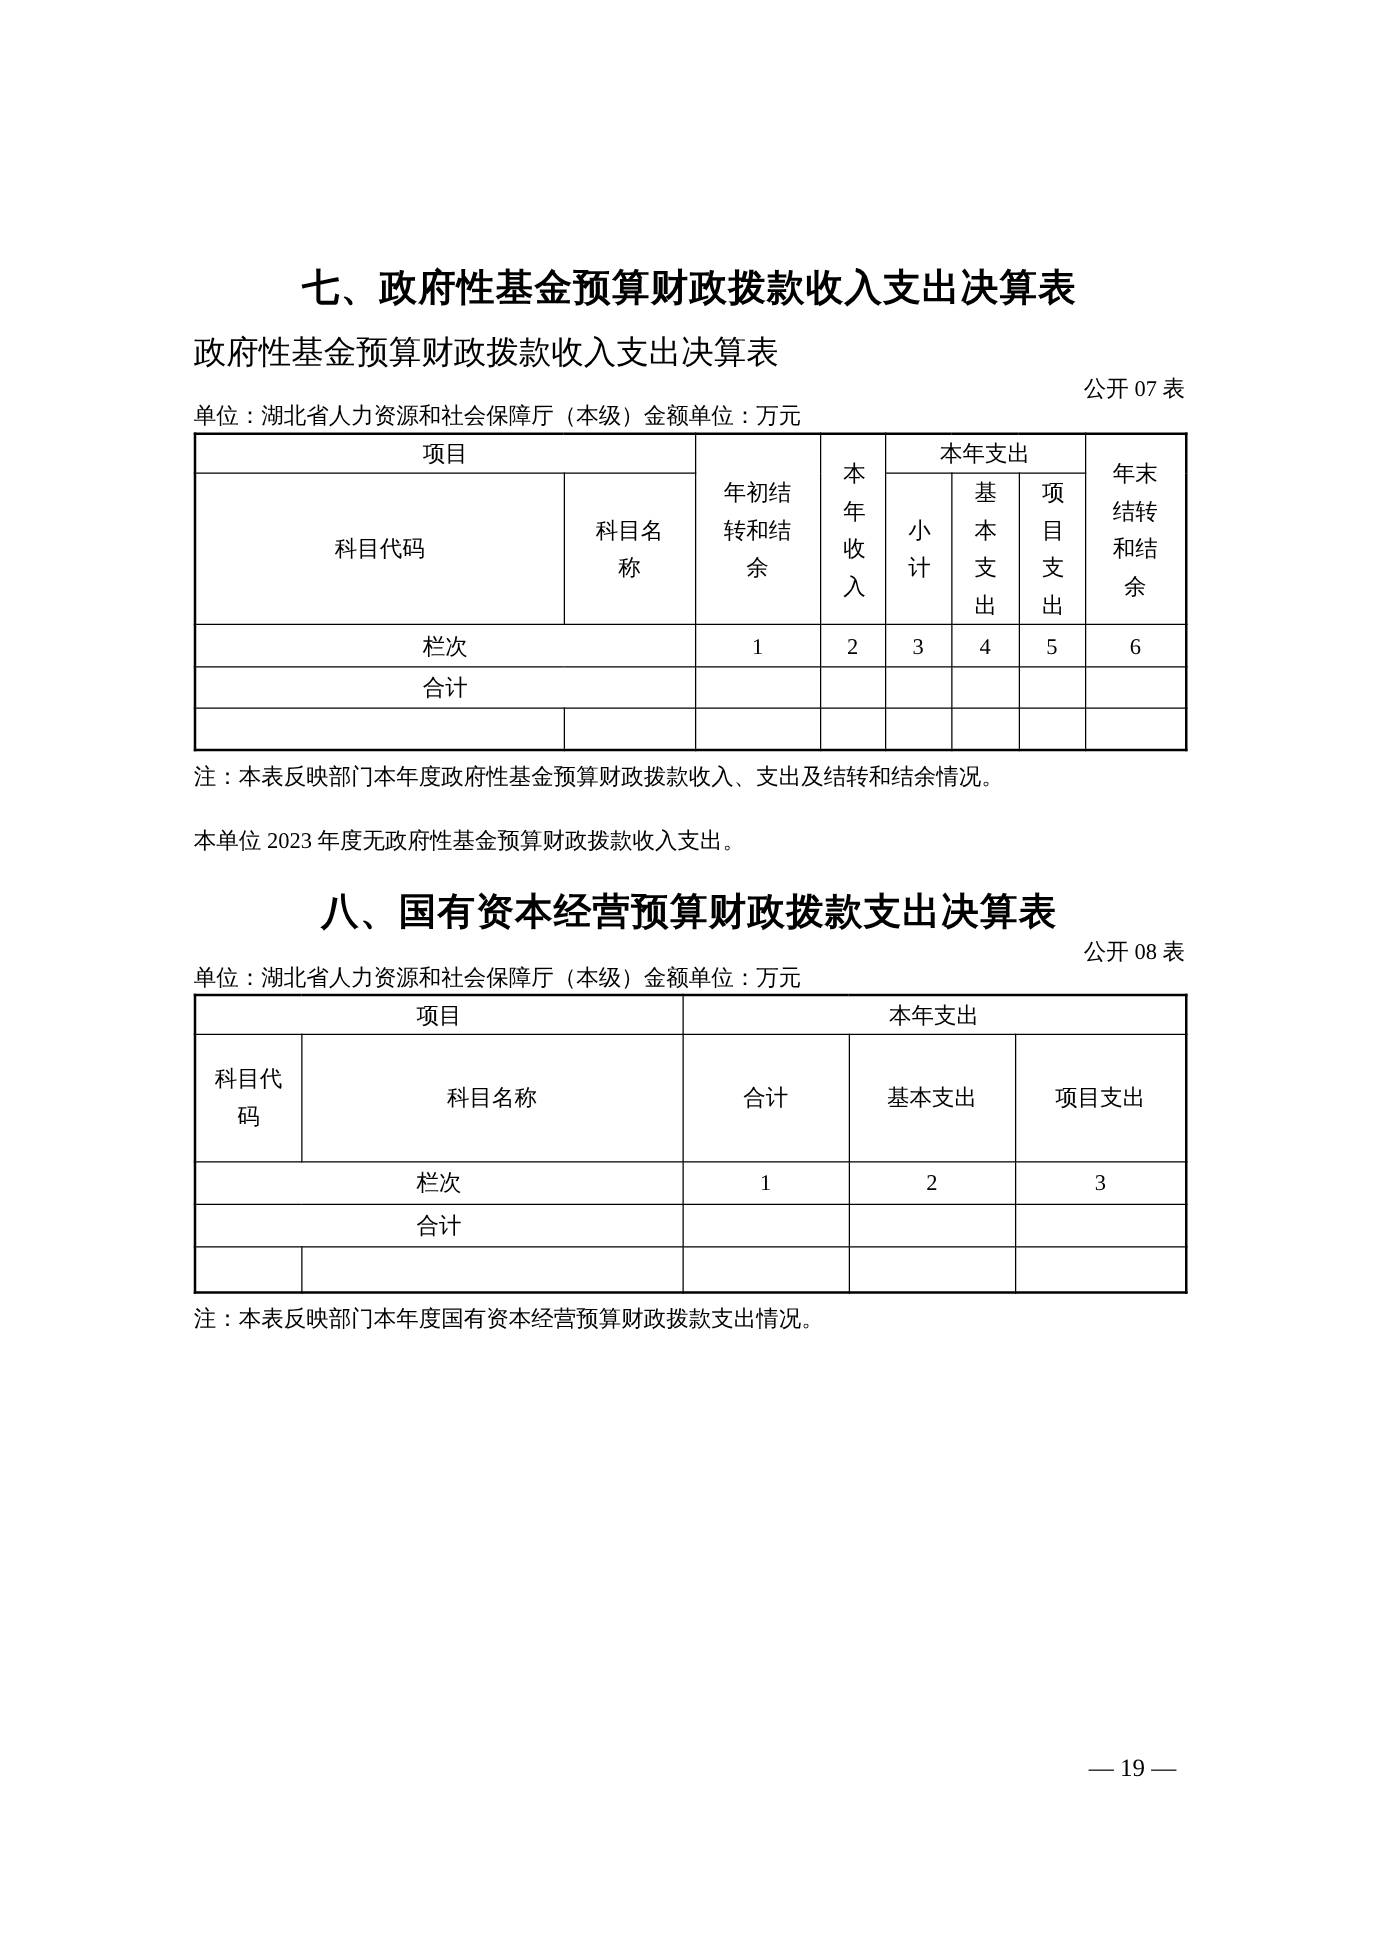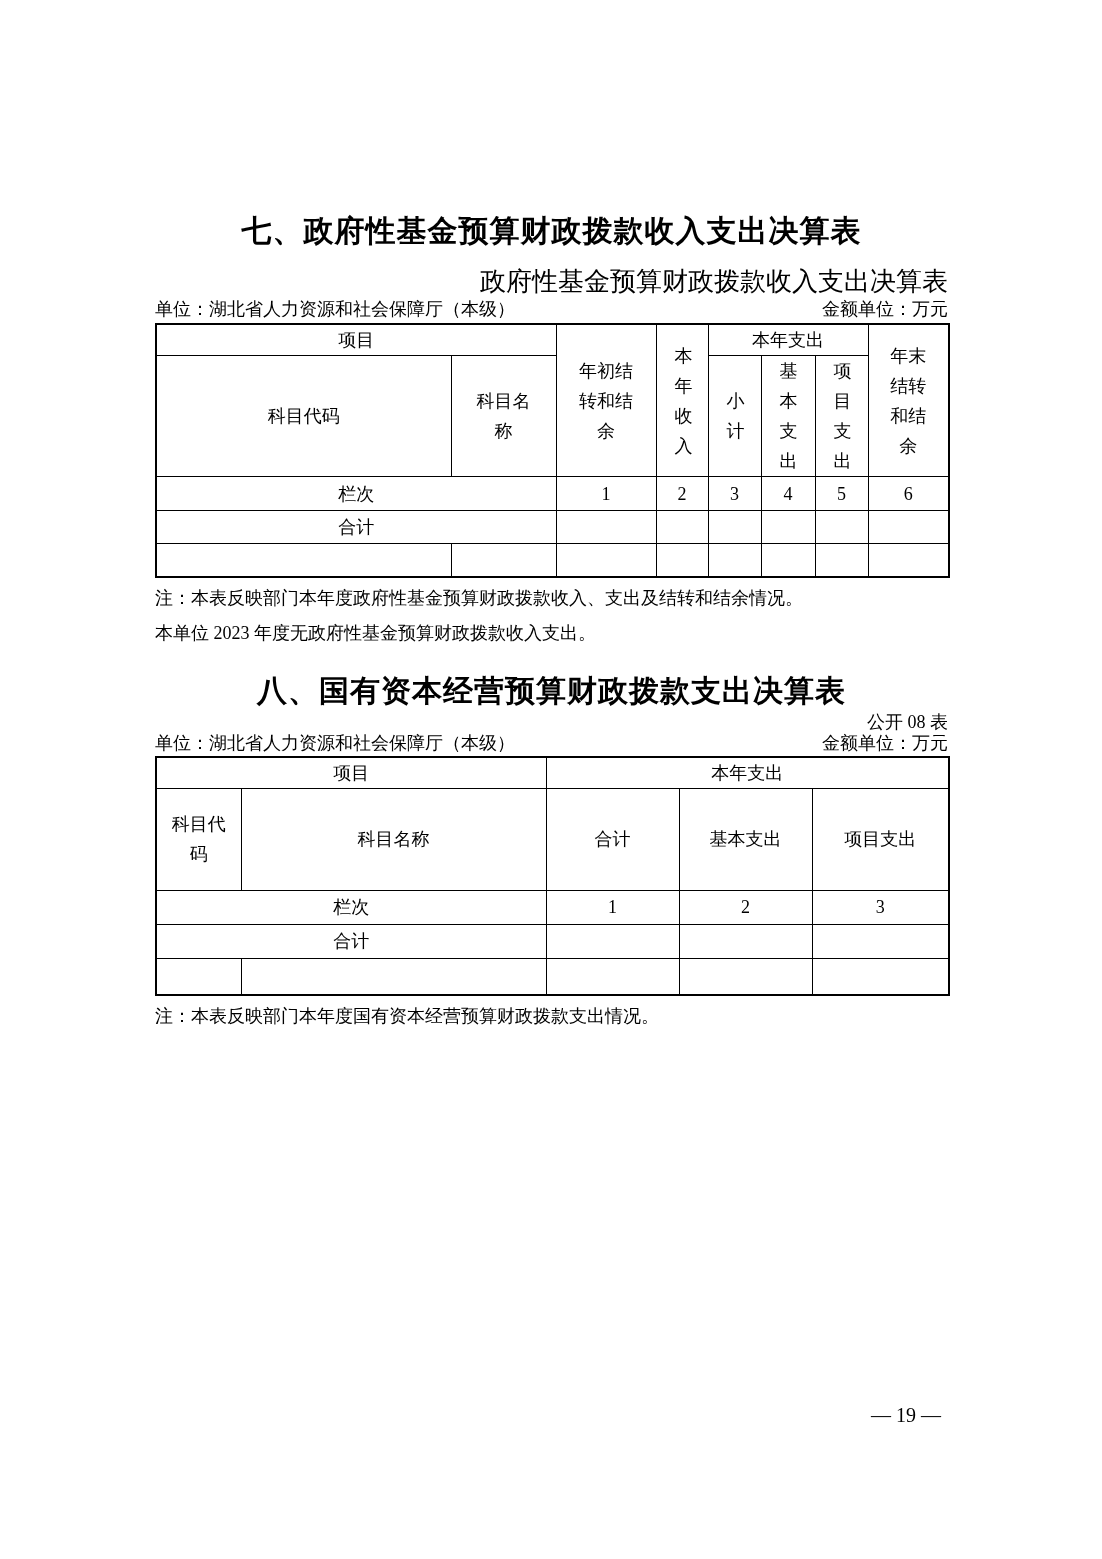--- a/index.html
+++ b/index.html
@@ -22,33 +22,32 @@
     font-size: 30px;
     line-height: 36px;
     text-align: center;
     letter-spacing: 1px;
   }
   .h-main.first { margin-top: 213px; }
   .h-main.second { margin-top: 30px; }
   .h-sub {
     font-size: 26px;
     font-weight: normal;
-    text-align: right;
+    text-align: left;
     line-height: 32px;
     margin-top: 17px;
   }
   .form-code {
     text-align: right;
     font-size: 18px;
     line-height: 20px;
     margin-top: 3px;
   }
   .meta-row {
     display: flex;
-    justify-content: space-between;
     font-size: 18px;
     line-height: 22px;
   }
   table {
     border-collapse: collapse;
     table-layout: fixed;
     width: 793px;
     margin-top: 3px;
     border: 2px solid #000;
   }
@@ -64,38 +63,39 @@
   }
   td.code-narrow { padding: 0 10px; }
   .note {
     font-size: 18px;
     line-height: 20px;
     margin-top: 10px;
   }
   .statement {
     font-size: 18px;
     line-height: 20px;
-    margin-top: 15px;
+    margin-top: 31px;
   }
   .page-num {
     position: absolute;
     top: 1404px;
     right: 161px;
     font-size: 20px;
     line-height: 22px;
     text-align: center;
   }
 </style>
 </head>
 <body>
 
 <div class="content">
 
   <div class="h-main first">七、政府性基金预算财政拨款收入支出决算表</div>
   <div class="h-sub">政府性基金预算财政拨款收入支出决算表</div>
+  <div class="form-code">公开 07 表</div>
   <div class="meta-row">
     <span>单位：湖北省人力资源和社会保障厅（本级）</span>
     <span>金额单位：万元</span>
   </div>
 
   <table id="table7">
     <colgroup>
       <col style="width:295px">
         <col style="width:105px">
         <col style="width:100px">

